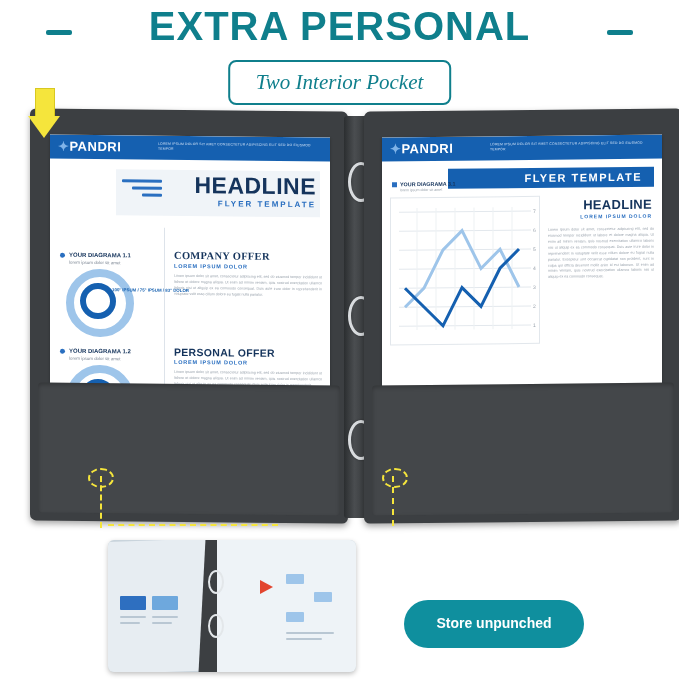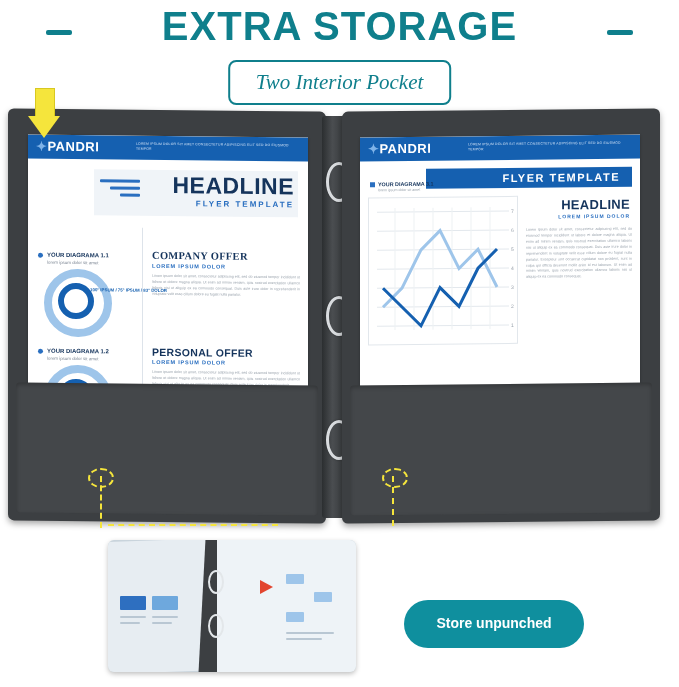--- a/index.html
+++ b/index.html
@@ -28,21 +28,21 @@
     border:2px solid #0f7f8c;border-radius:8px;
     padding:8px 26px;
     font-size:21px;color:#0f7f8c;
     font-family:Liberation Serif, serif;
     font-style:italic;
     white-space:nowrap;
   }
 
   
   .binder{
-    position:absolute;left:8px;top:110px;width:600px;height:422px;
+    position:absolute;left:30px;top:110px;width:600px;height:422px;
   }
   .cover{
     position:absolute;top:0;
     background:#3c3f42;
     border-radius:6px;
     box-shadow:0 3px 6px rgba(0,0,0,.35);
   }
   .cover-left{left:0;width:318px;height:412px;transform:skewY(0.6deg);}
   .cover-right{left:334px;width:318px;height:412px;transform:skewY(-0.6deg);}
   .spine{
@@ -207,21 +207,21 @@
     background:#0f8f9e;border-radius:24px;
     color:#ffffff;text-align:center;
     font-size:14px;font-weight:bold;line-height:1.25;
     display:flex;align-items:center;justify-content:center;
     padding:16px 10px;box-sizing:border-box;
   }
 </style>
 </head>
 <body>
 
-<div class="hero-title">EXTRA STORAGE</div>
+<div class="hero-title">EXTRA PERSONAL</div>
 <div class="dash-left"></div>
 <div class="dash-right"></div>
 <div class="subtitle-pill">Two Interior Pocket</div>
 
 <div class="binder">
 
   <div class="cover cover-left">
     <div class="sheet sheet-left">
       <div class="blue-bar"></div>
       <div class="brand"><span class="dot">✦</span><span>PANDRI</span></div>

